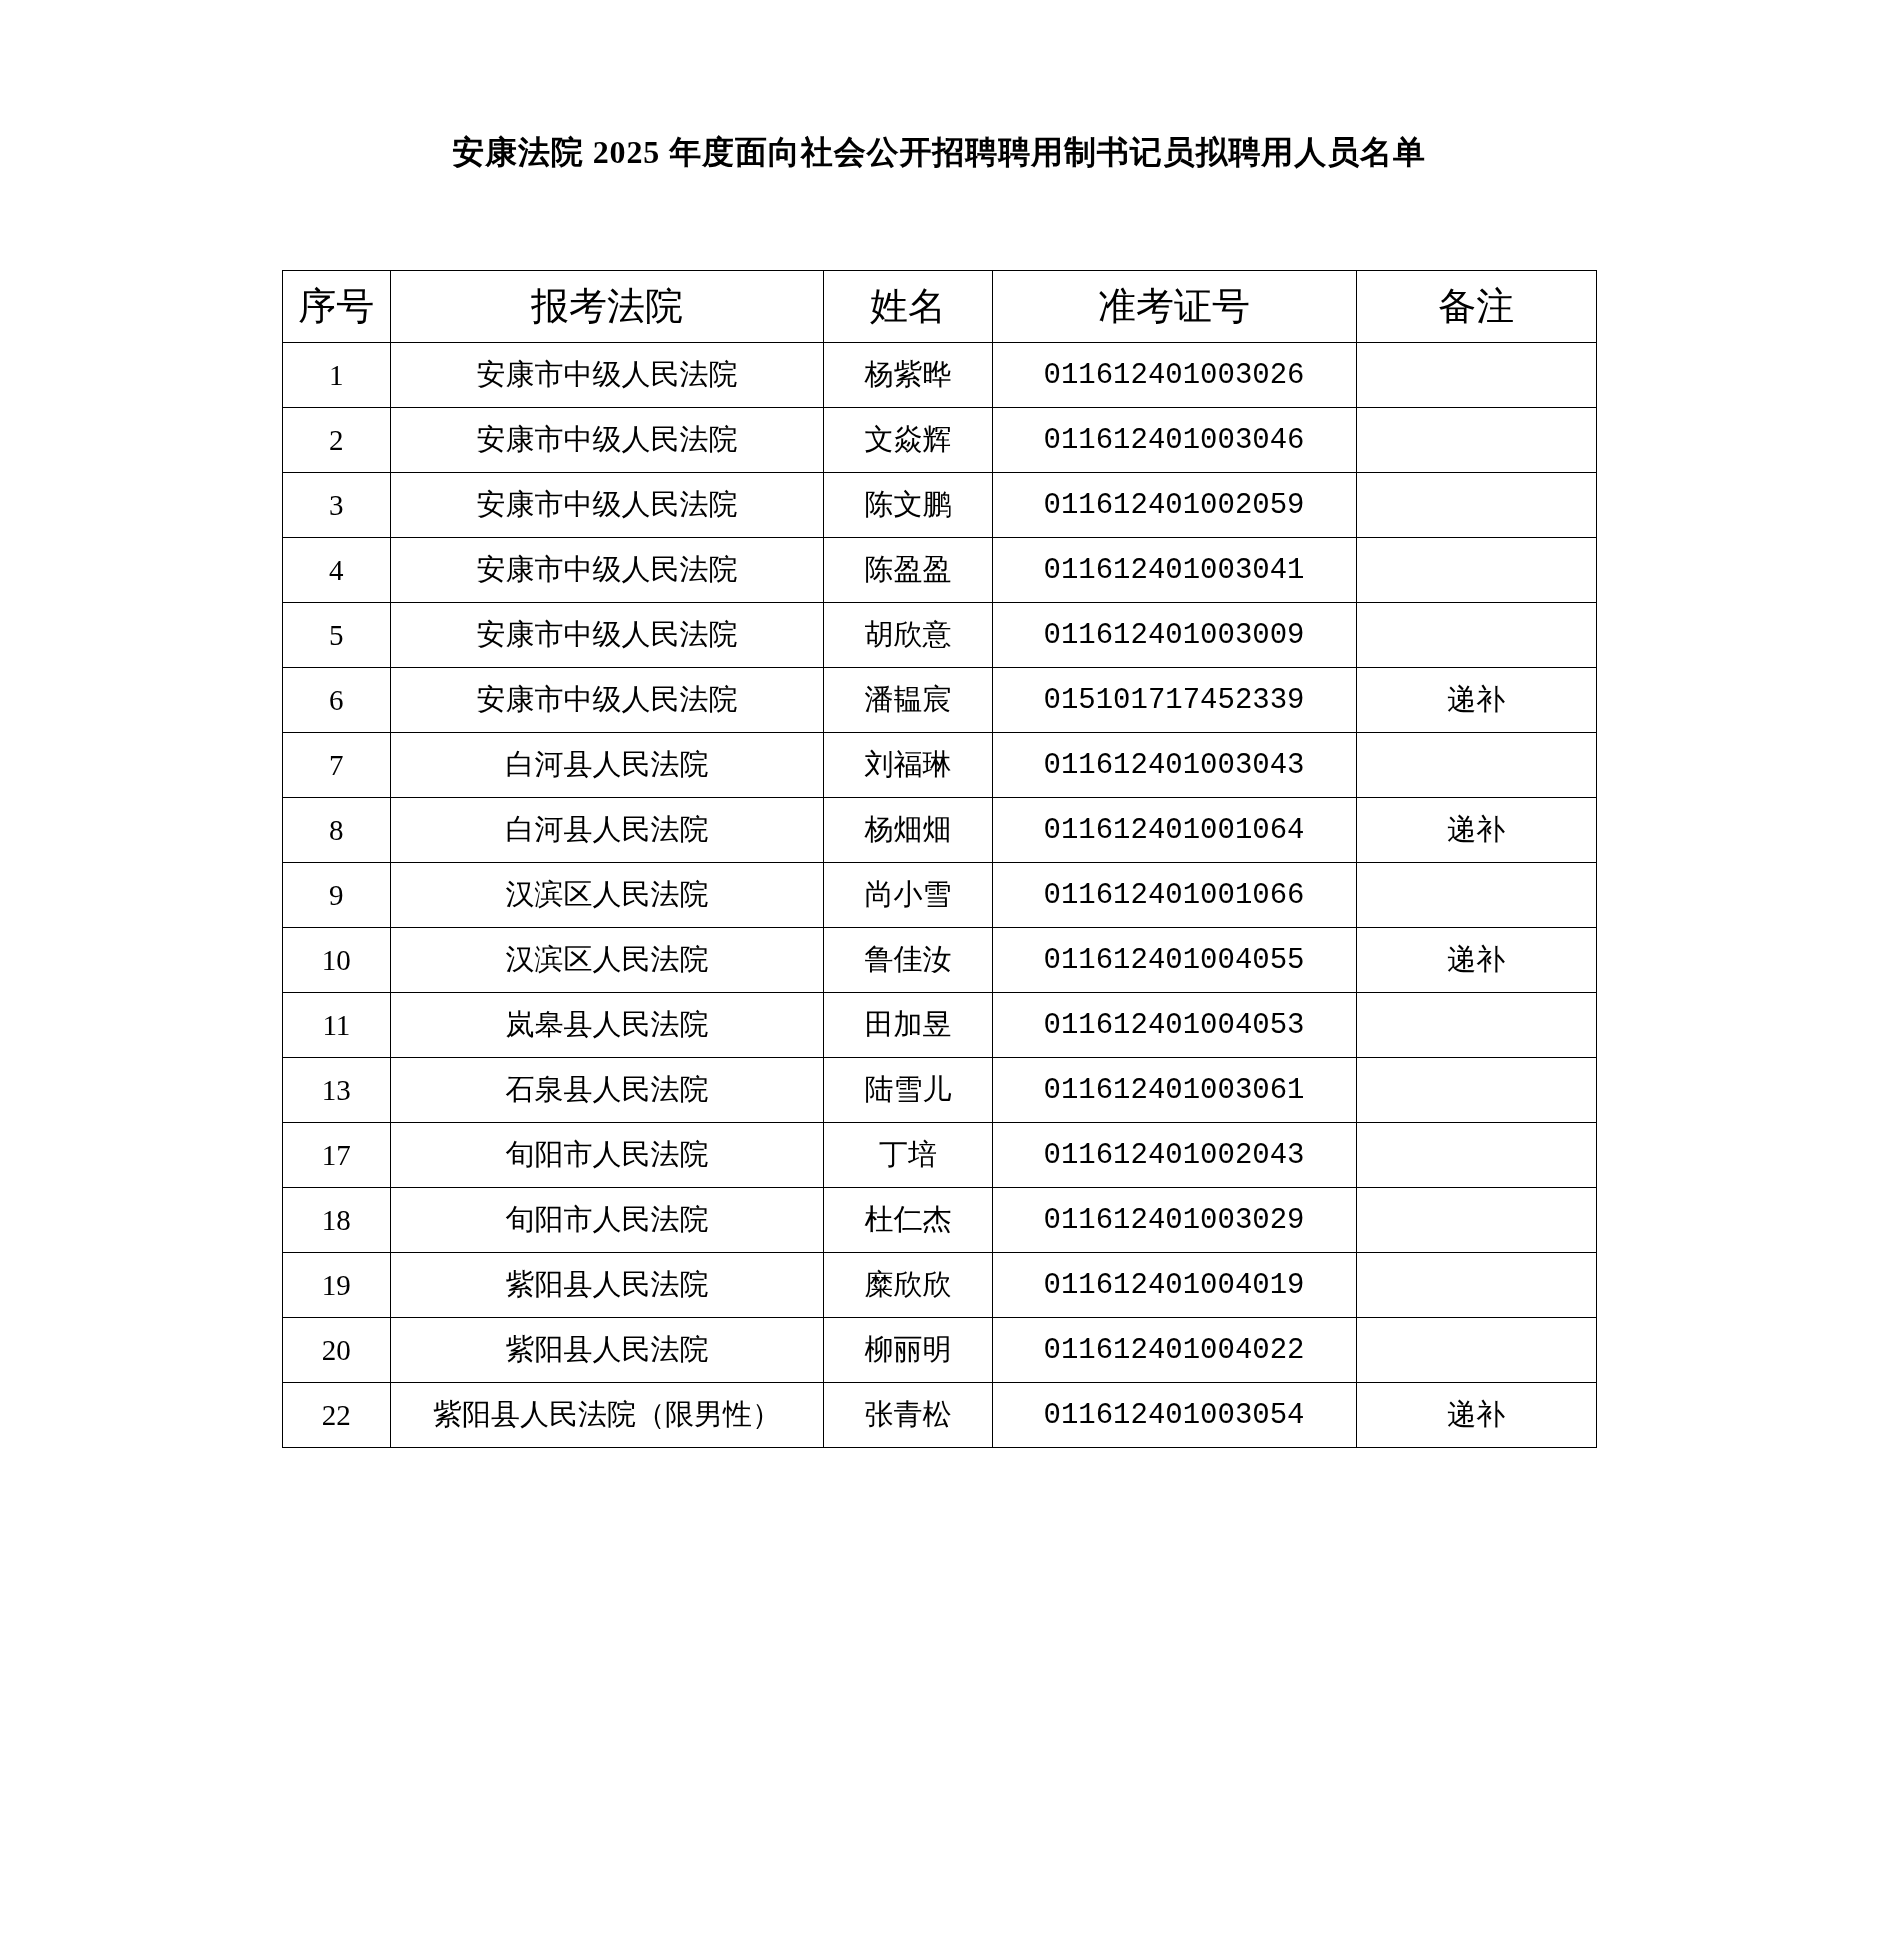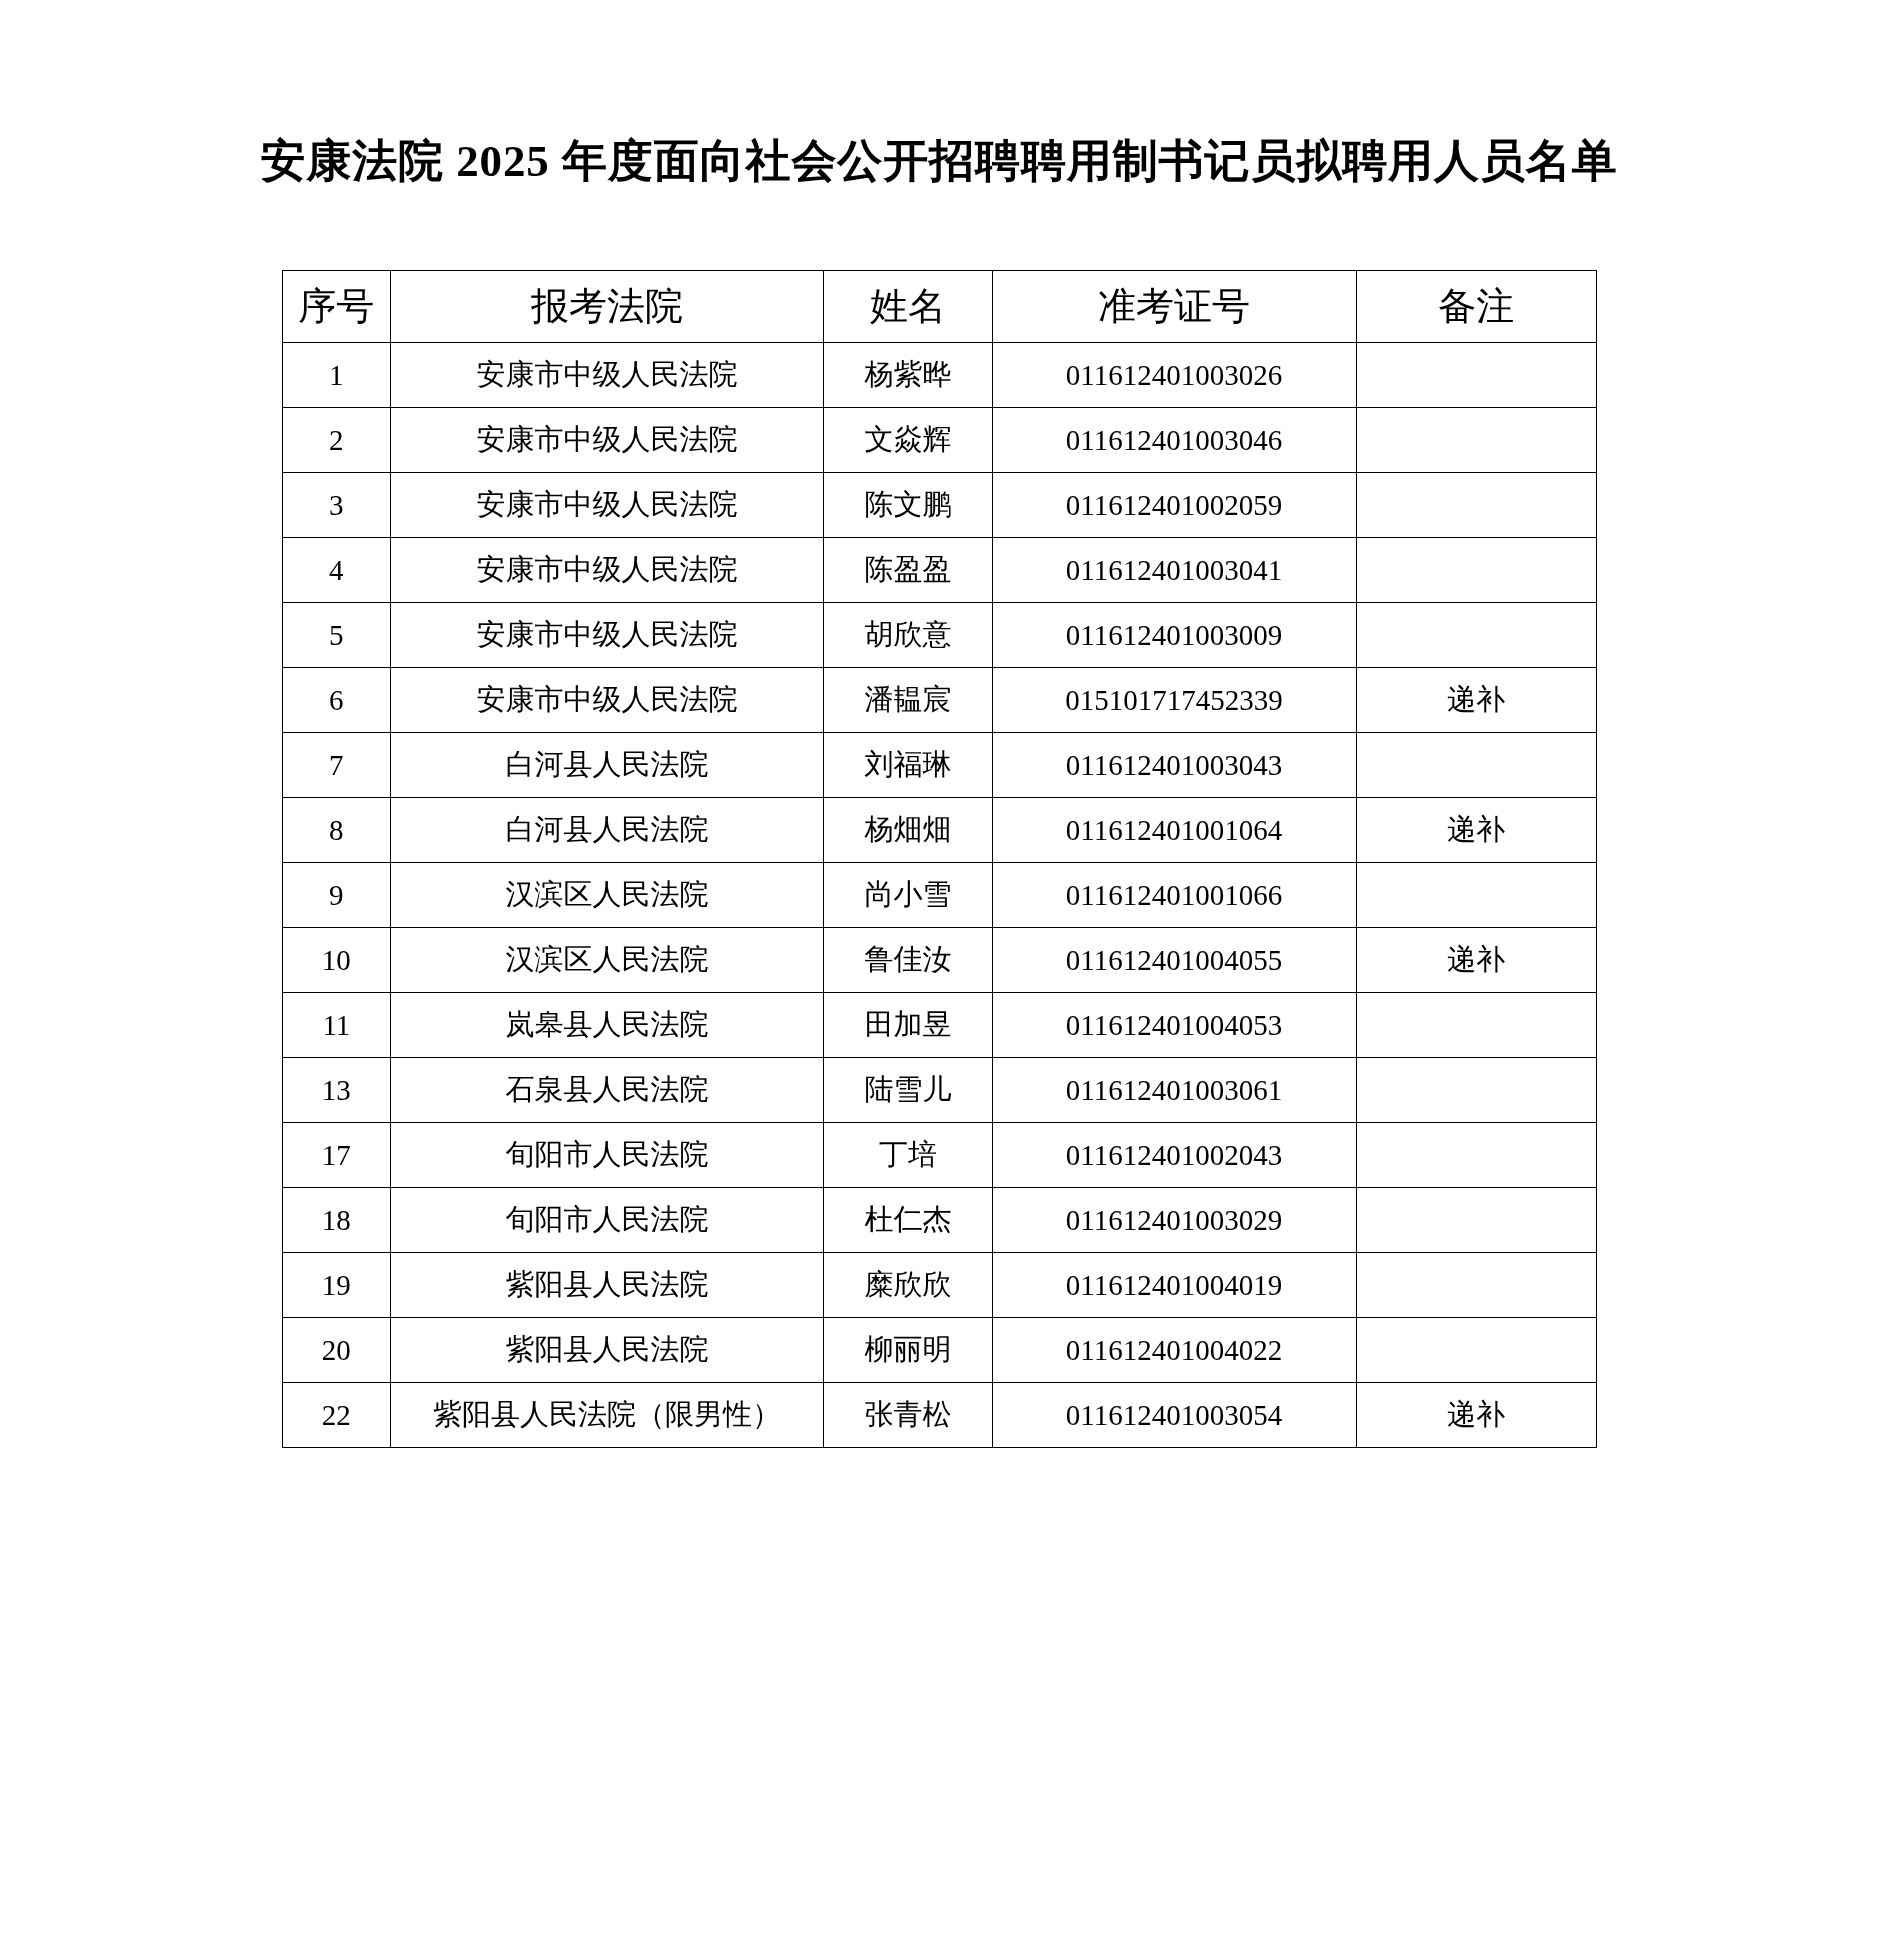--- a/index.html
+++ b/index.html
@@ -15,21 +15,21 @@
     font-family: "Liberation Serif", "DejaVu Serif", serif;
     color: #000000;
     overflow: hidden;
   }
   .doc-title {
     position: absolute;
     top: 131px;
     left: 0;
     width: 100%;
     text-align: center;
-    font-size: 45px;
+    font-size: 32px;
     font-weight: bold;
     letter-spacing: 0.9px;
     white-space: nowrap;
   }
   table.roster {
     position: absolute;
     left: 282px;
     top: 270px;
     width: 1315px;
     border-collapse: collapse;
@@ -55,21 +55,21 @@
   table.roster th {
     font-size: 38px;
   }
   .col-no      { width: 8.2%;  }
   .col-court   { width: 33.0%; }
   .col-name    { width: 12.8%; }
   .col-ticket  { width: 27.7%; }
   .col-remark  { width: 18.3%; }
   td.cell-ticket {
     font-size: 31px;
-    font-family: Liberation Serif, serif;
+    font-family: Liberation Mono, monospace;
     margin-top: 23px;
   }
 </style>
 </head>
 <body>
 
 <div class="page">
 
   <div class="doc-title">安康法院 2025 年度面向社会公开招聘聘用制书记员拟聘用人员名单</div>
 

